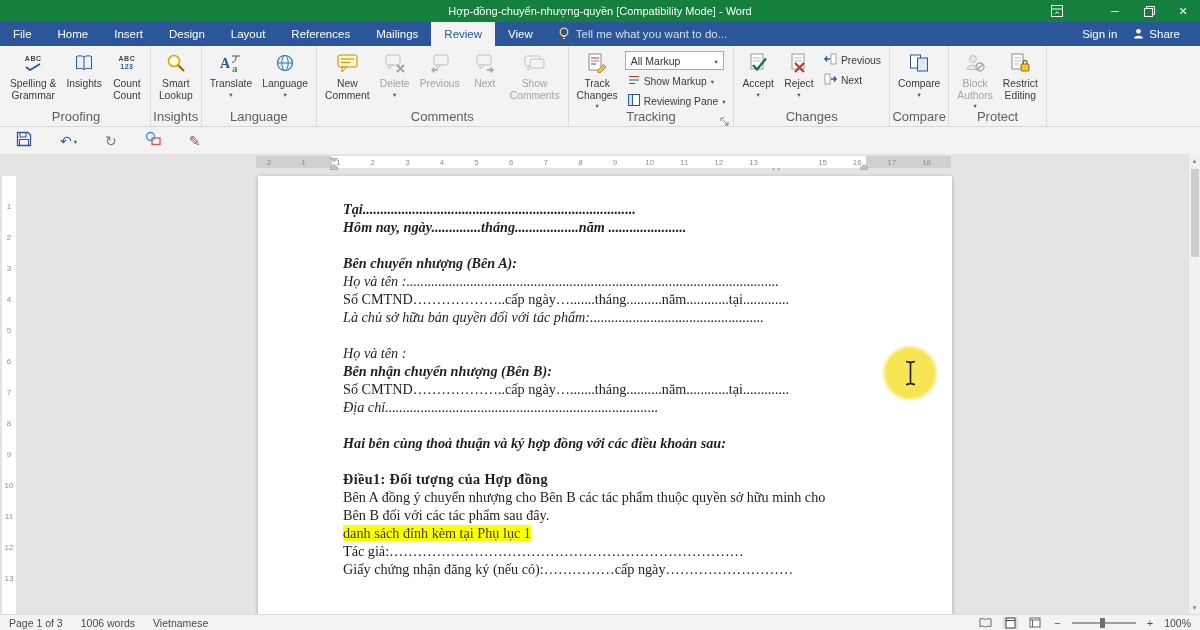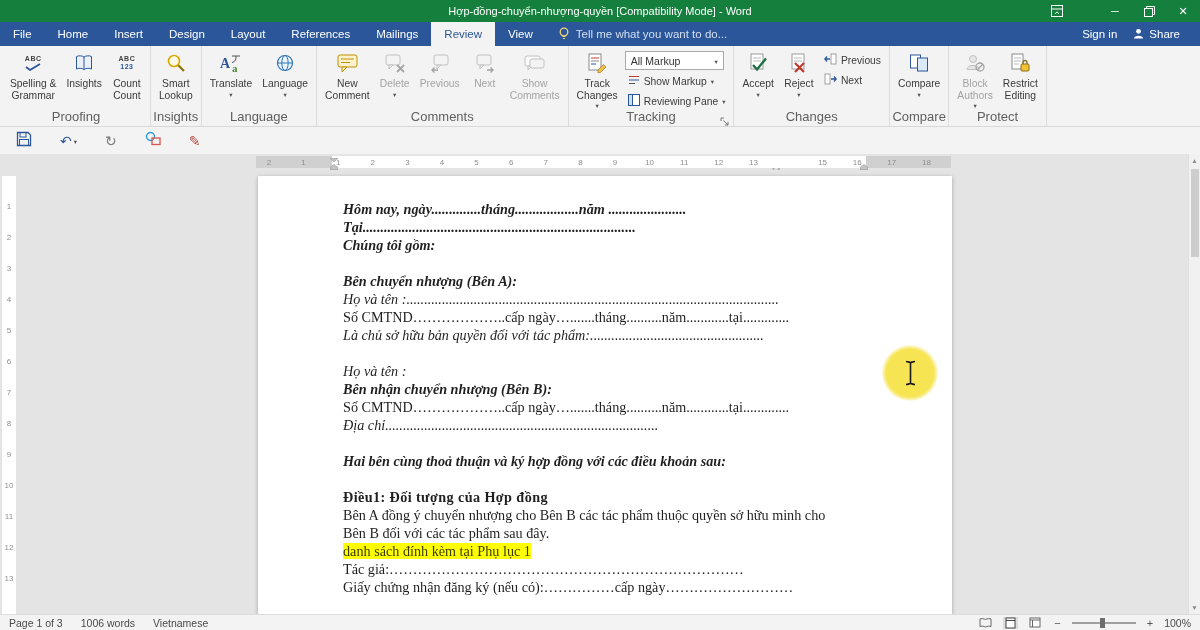--- a/index.html
+++ b/index.html
@@ -502,23 +502,22 @@
       <span class="vnum" style="top: 212px;">7</span>
       <span class="vnum" style="top: 243px;">8</span>
       <span class="vnum" style="top: 274px;">9</span>
       <span class="vnum" style="top: 305px;">10</span>
       <span class="vnum" style="top: 336px;">11</span>
       <span class="vnum" style="top: 367px;">12</span>
       <span class="vnum" style="top: 398px;">13</span>
     </div>
   <div class="page">
     <div class="textcol">
+        <div class="dline bi"><span>Tại.............................................................................</span></div>
         <div class="dline bi"><span>Hôm nay, ngày..............tháng..................năm ......................</span></div>
-        <div class="dline bi"><span>Tại.............................................................................</span></div>
-        <div class="dline bi"><span>Chúng tôi gồm:</span></div>
         <div class="dline "></div>
         <div class="dline bi"><span>Bên chuyển nhượng (Bên A):</span></div>
         <div class="dline it"><span>Họ và tên :.........................................................................................................</span></div>
         <div class="dline "><span>Số CMTND………………..cấp ngày….......tháng..........năm............tại.............</span></div>
         <div class="dline it"><span>Là chủ sở hữu bản quyền đối với tác phẩm:.................................................</span></div>
         <div class="dline "></div>
         <div class="dline it"><span>Họ và tên :</span></div>
         <div class="dline bi"><span>Bên nhận chuyển nhượng (Bên B):</span></div>
         <div class="dline "><span>Số CMTND………………..cấp ngày….......tháng..........năm............tại.............</span></div>
         <div class="dline it"><span>Địa chỉ.............................................................................</span></div>

